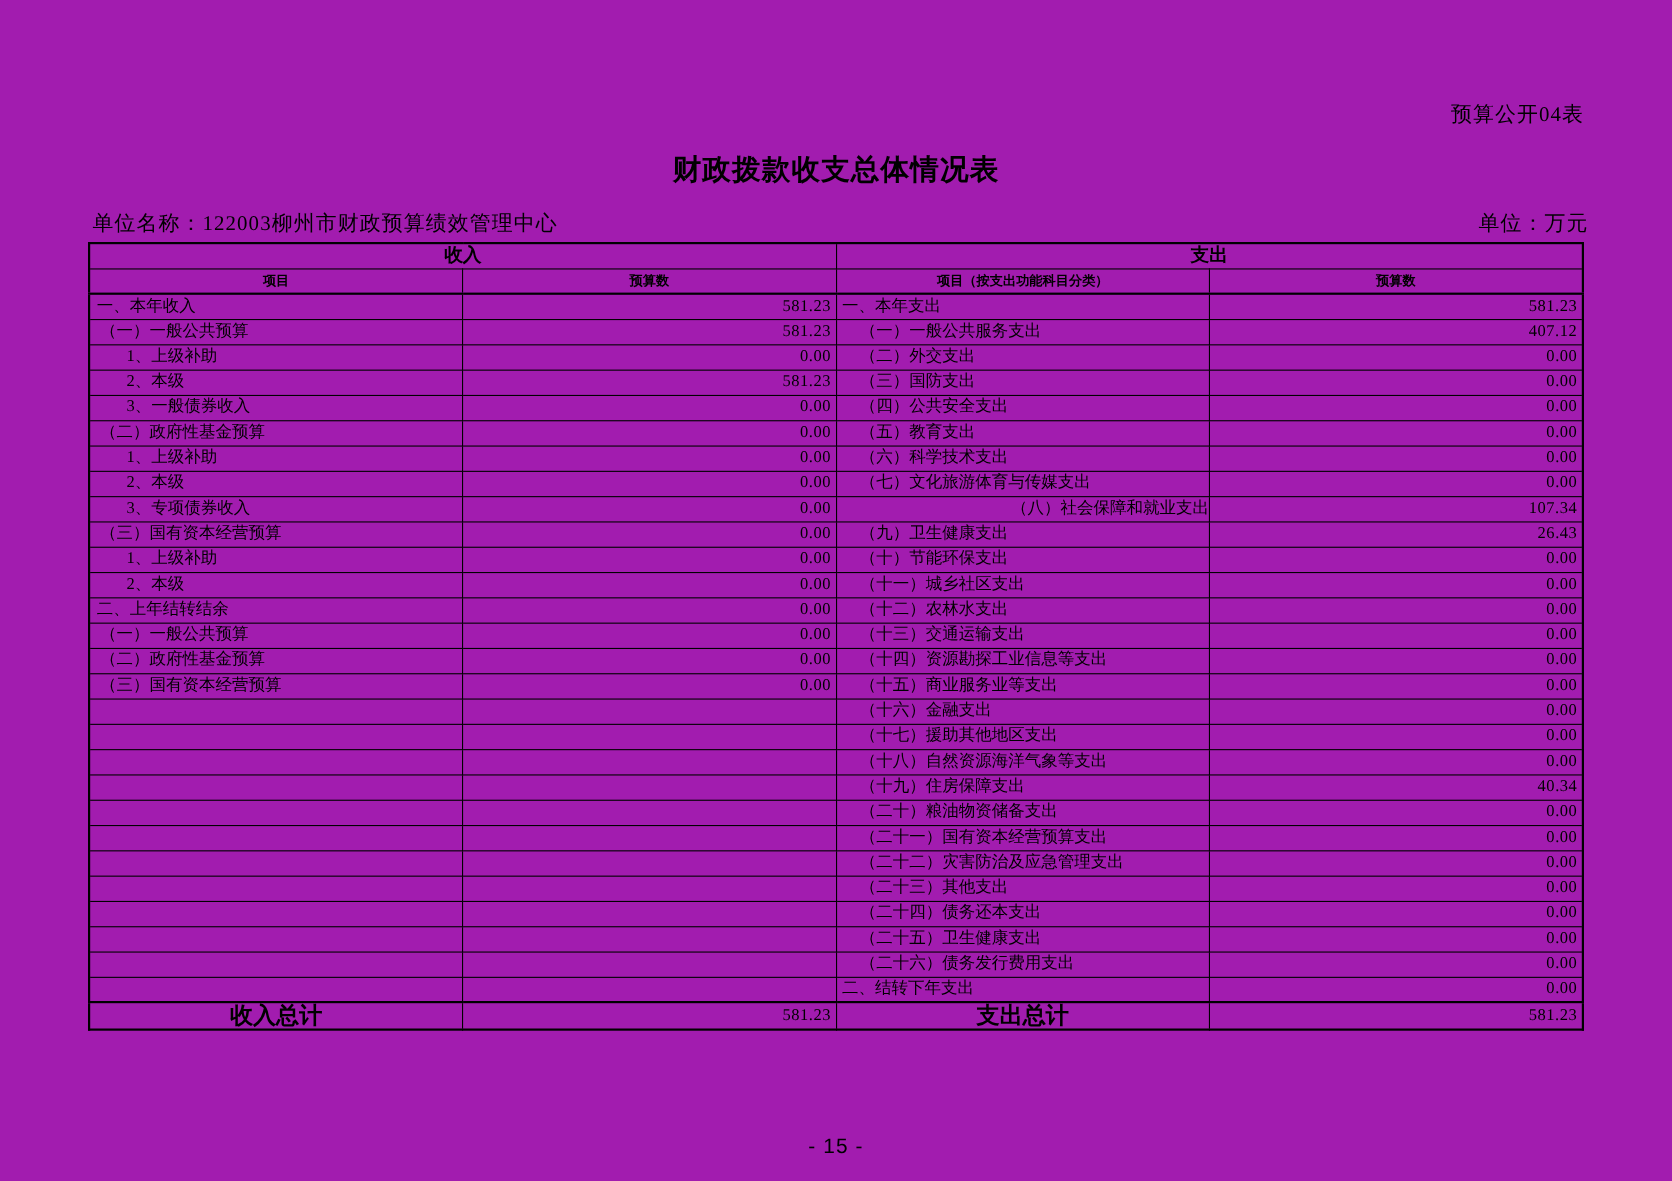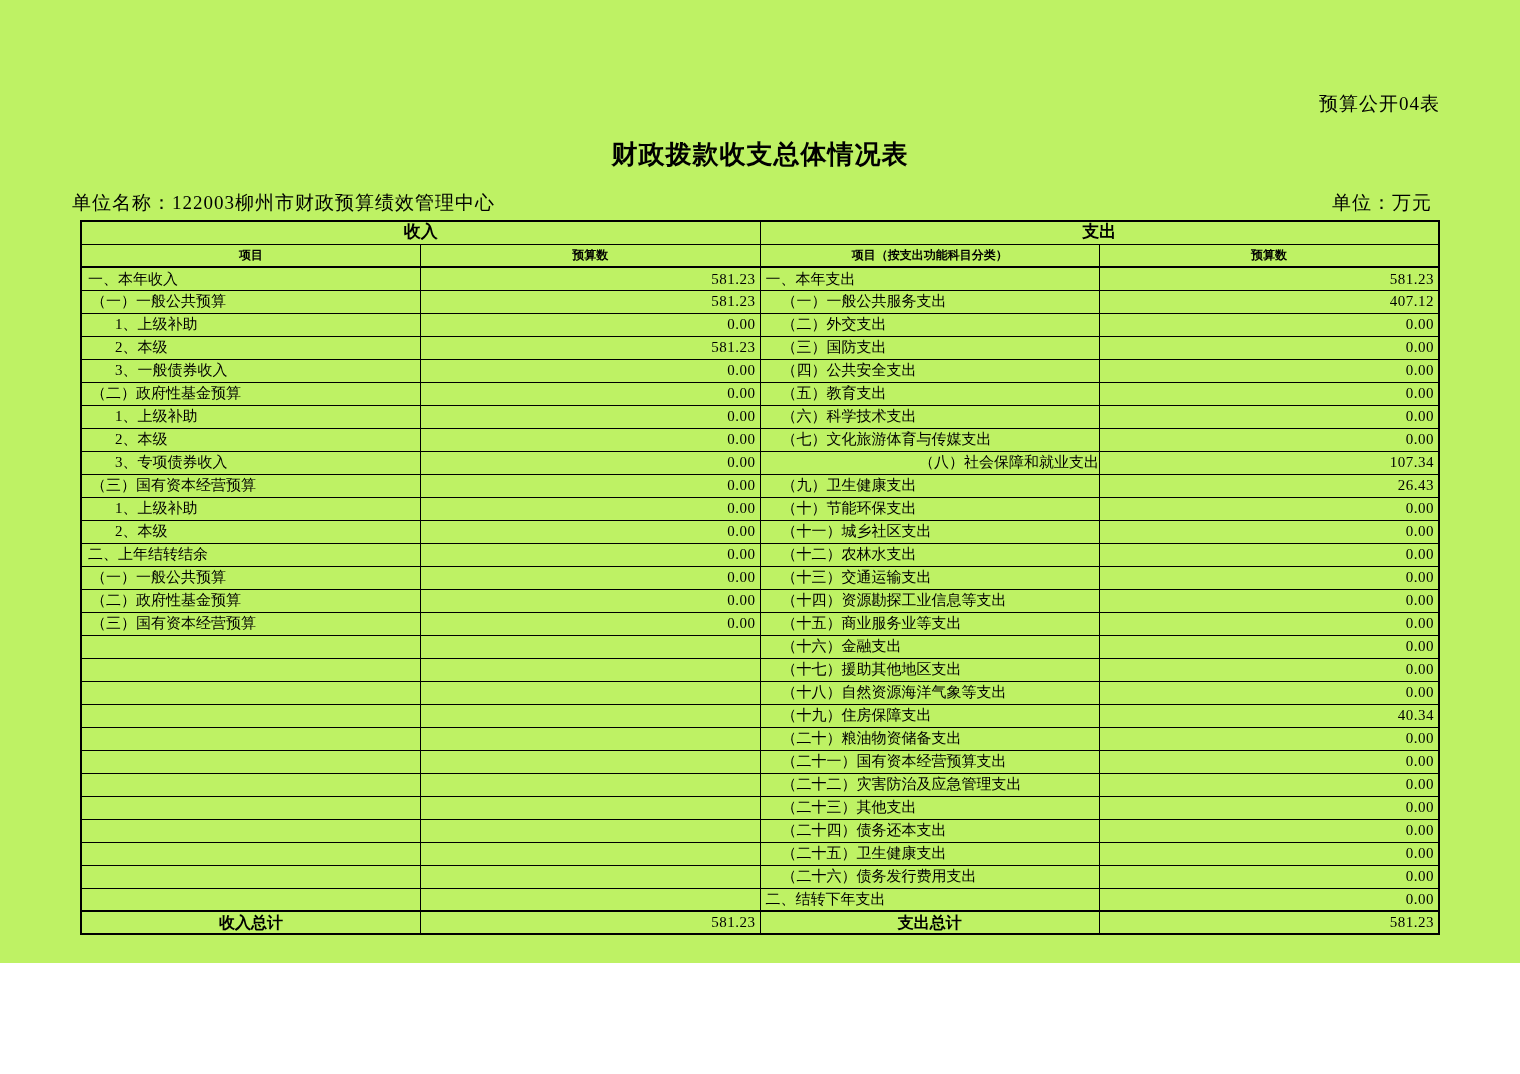--- a/index.html
+++ b/index.html
@@ -7,22 +7,22 @@
   body {
     width: 1520px;
     height: 1074px;
     background: #ffffff;
     color: #000000;
     font-family: "Liberation Serif", "DejaVu Serif", serif;
   }
   .page {
     position: relative;
     width: 1520px;
-    height: 963px;
-    background: #bef264;
+    height: 1074px;
+    background: #a21caf;
     overflow: hidden;
   }
   .corner-label {
     position: absolute;
     top: 91px;
     right: 80px;
     font-size: 19px;
     letter-spacing: 1px;
     white-space: nowrap;
   }
@@ -33,21 +33,21 @@
     width: 100%;
     margin: 0;
     text-align: center;
     font-size: 26px;
     font-weight: bold;
     letter-spacing: 1px;
   }
   .unit-row {
     position: absolute;
     top: 190px;
-    left: 72px;
+    left: 84px;
     width: 1360px;
     display: flex;
     justify-content: space-between;
     font-size: 19px;
     letter-spacing: 1px;
   }
   table.budget-table {
     position: absolute;
     top: 220px;
     left: 80px;
@@ -77,21 +77,21 @@
   .budget-table td.item { text-align: left; }
   .budget-table td.num {
     text-align: right;
     padding-right: 4px;
     letter-spacing: 0.5px;
   }
   .budget-table tfoot td { border-top: 2px solid #000; }
   .budget-table tfoot td.total-label {
     font-weight: bold;
     text-align: center;
-    font-size: 16px;
+    font-size: 21px;
   }
   .page-number {
     position: absolute;
     top: 1032px;
     left: 0;
     width: 100%;
     text-align: center;
     font-family: "Liberation Sans", "DejaVu Sans", sans-serif;
     font-size: 19px;
     letter-spacing: 1px;

